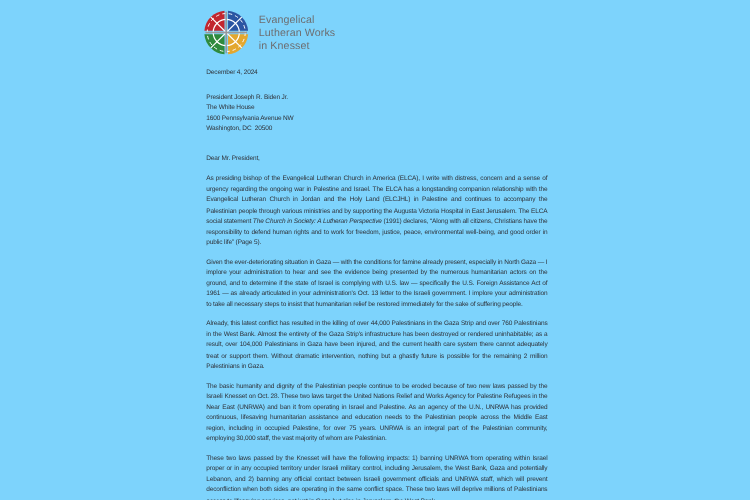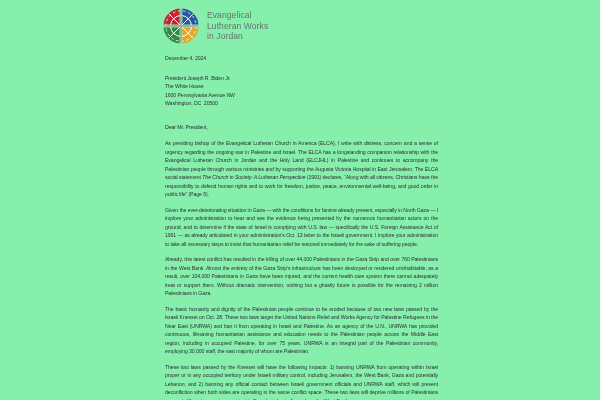--- a/index.html
+++ b/index.html
@@ -1,17 +1,17 @@
 <!DOCTYPE html>
 <html><head>
 <meta charset="utf-8">
 <style>
   html,body { margin:0; padding:0; background:#ffffff; }
   .page {
-    position:relative; width:600px; height:400px; background:#86efac;
+    position:relative; width:600px; height:400px; background:#7dd3fc;
     overflow:hidden; font-family:"Liberation Sans", sans-serif; color:#2e3138;
   }
   .letterhead { position:absolute; left:162px; top:7px; display:flex; align-items:flex-start; }
   .logo { width:38px; height:38px; display:block; }
   .org-name {
     margin-left:7px; padding-top:3px; font-size:8.5px; line-height:10.5px;
     color:#6d6e71; letter-spacing:0.1px;
   }
   .content { position:absolute; left:165px; top:54px; width:273px; }
   .body-text { font-size:5.2px; letter-spacing:-0.1px; line-height:8.5px; }
@@ -40,21 +40,21 @@
       <line x1="20" y1="20" x2="7" y2="33" stroke="#ffffff" stroke-width="1"></line>
       <line x1="20" y1="20" x2="33" y2="33" stroke="#ffffff" stroke-width="1"></line>
       <circle cx="20" cy="20" r="16" fill="none" stroke="#ffffff" stroke-width="0.8" stroke-dasharray="3 2.5"></circle>
 
       <rect x="19.3" y="2.5" width="1.4" height="35" fill="#97999c"></rect>
       <rect x="2.5" y="19.3" width="35" height="1.4" fill="#97999c"></rect>
     </svg>
     <div class="org-name">
       <div>Evangelical</div>
       <div>Lutheran Works</div>
-      <div>in Jordan</div>
+      <div>in Knesset</div>
     </div>
   </header>
 
   <main class="content body-text">
     <p class="date">December 4, 2024</p>
 
     <div class="recipient">
       <div class="recipient-line">President Joseph R. Biden Jr.</div>
       <div class="recipient-line">The White House</div>
       <div class="recipient-line">1600 Pennsylvania Avenue NW</div>

